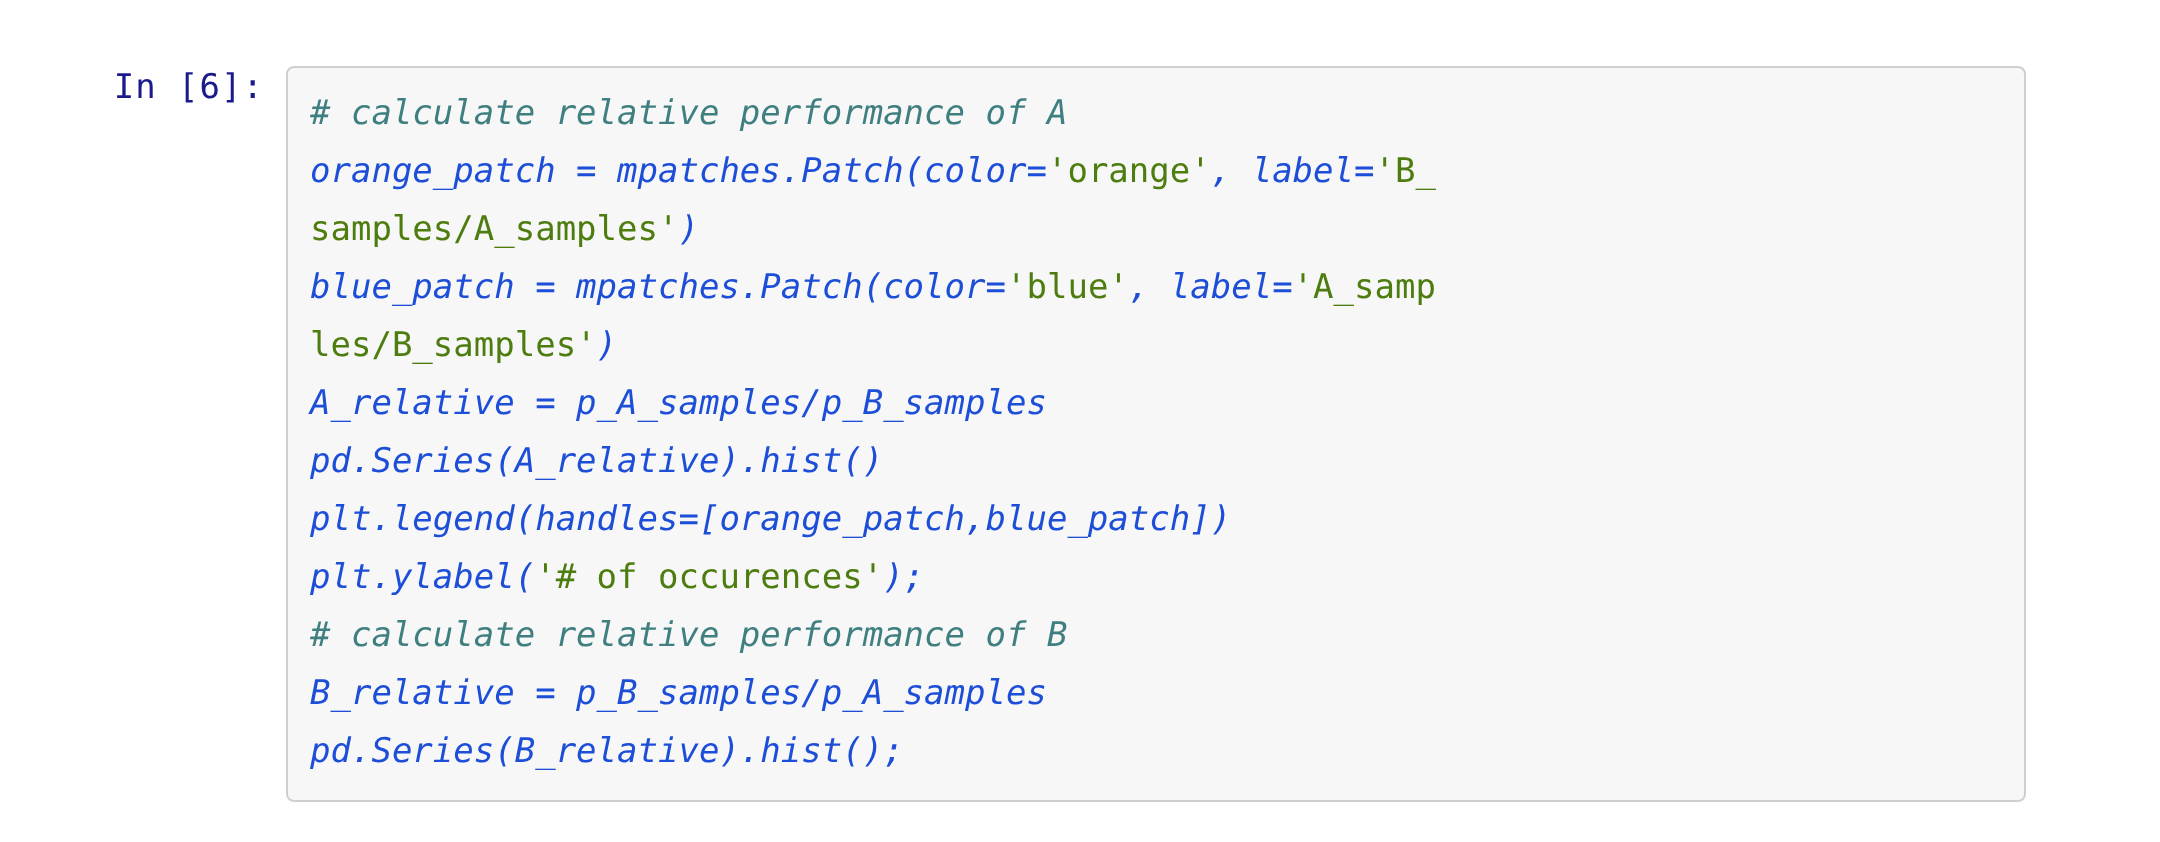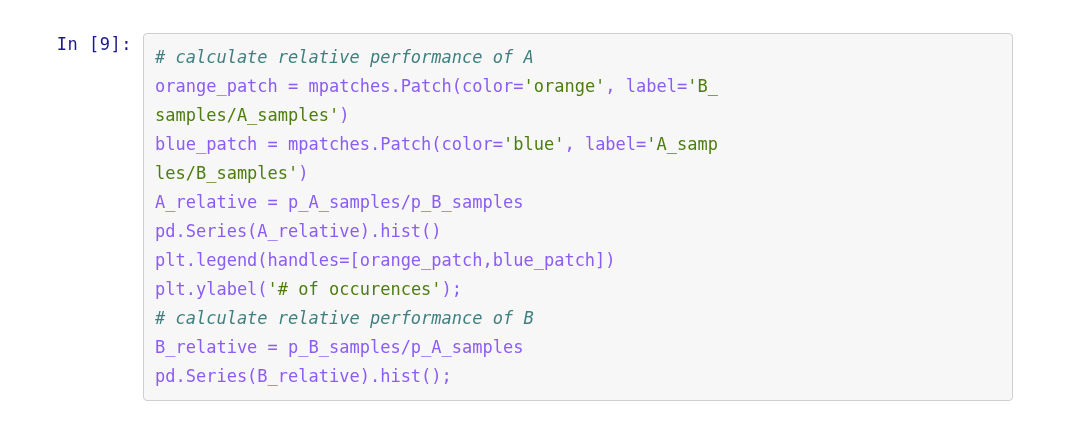--- a/index.html
+++ b/index.html
@@ -76,31 +76,32 @@
   }
 
   .tok-comment {
     color: #3f7f7f;
     font-style: italic;
   }
   .tok-string {
     color: #4d7c0f;
   }
   .tok-plain {
-    color: #8b5cf6;
+    color: #1d4ed8;
+    font-style: italic;
   }
 </style>
 </head>
 <body>
 
 <div class="notebook">
 
   <div class="cell-row">
 
-    <div class="prompt">In [9]:</div>
+    <div class="prompt">In [6]:</div>
 
     <div class="input-area">
       <pre class="code" id="code-source"><span class="line"><span class="tok-comment"># calculate relative performance of A</span></span><span class="line"><span class="tok-plain">orange_patch = mpatches.Patch(color=</span><span class="tok-string">'orange'</span><span class="tok-plain">, label=</span><span class="tok-string">'B_</span></span><span class="line"><span class="tok-string">samples/A_samples'</span><span class="tok-plain">)</span></span><span class="line"><span class="tok-plain">blue_patch = mpatches.Patch(color=</span><span class="tok-string">'blue'</span><span class="tok-plain">, label=</span><span class="tok-string">'A_samp</span></span><span class="line"><span class="tok-string">les/B_samples'</span><span class="tok-plain">)</span></span><span class="line"><span class="tok-plain">A_relative = p_A_samples/p_B_samples</span></span><span class="line"><span class="tok-plain">pd.Series(A_relative).hist()</span></span><span class="line"><span class="tok-plain">plt.legend(handles=[orange_patch,blue_patch])</span></span><span class="line"><span class="tok-plain">plt.ylabel(</span><span class="tok-string">'# of occurences'</span><span class="tok-plain">);</span></span><span class="line"><span class="tok-comment"># calculate relative performance of B</span></span><span class="line"><span class="tok-plain">B_relative = p_B_samples/p_A_samples</span></span><span class="line"><span class="tok-plain">pd.Series(B_relative).hist();</span></span></pre>
     </div>
 
   </div>
 
 </div>
 
 </body></html>

